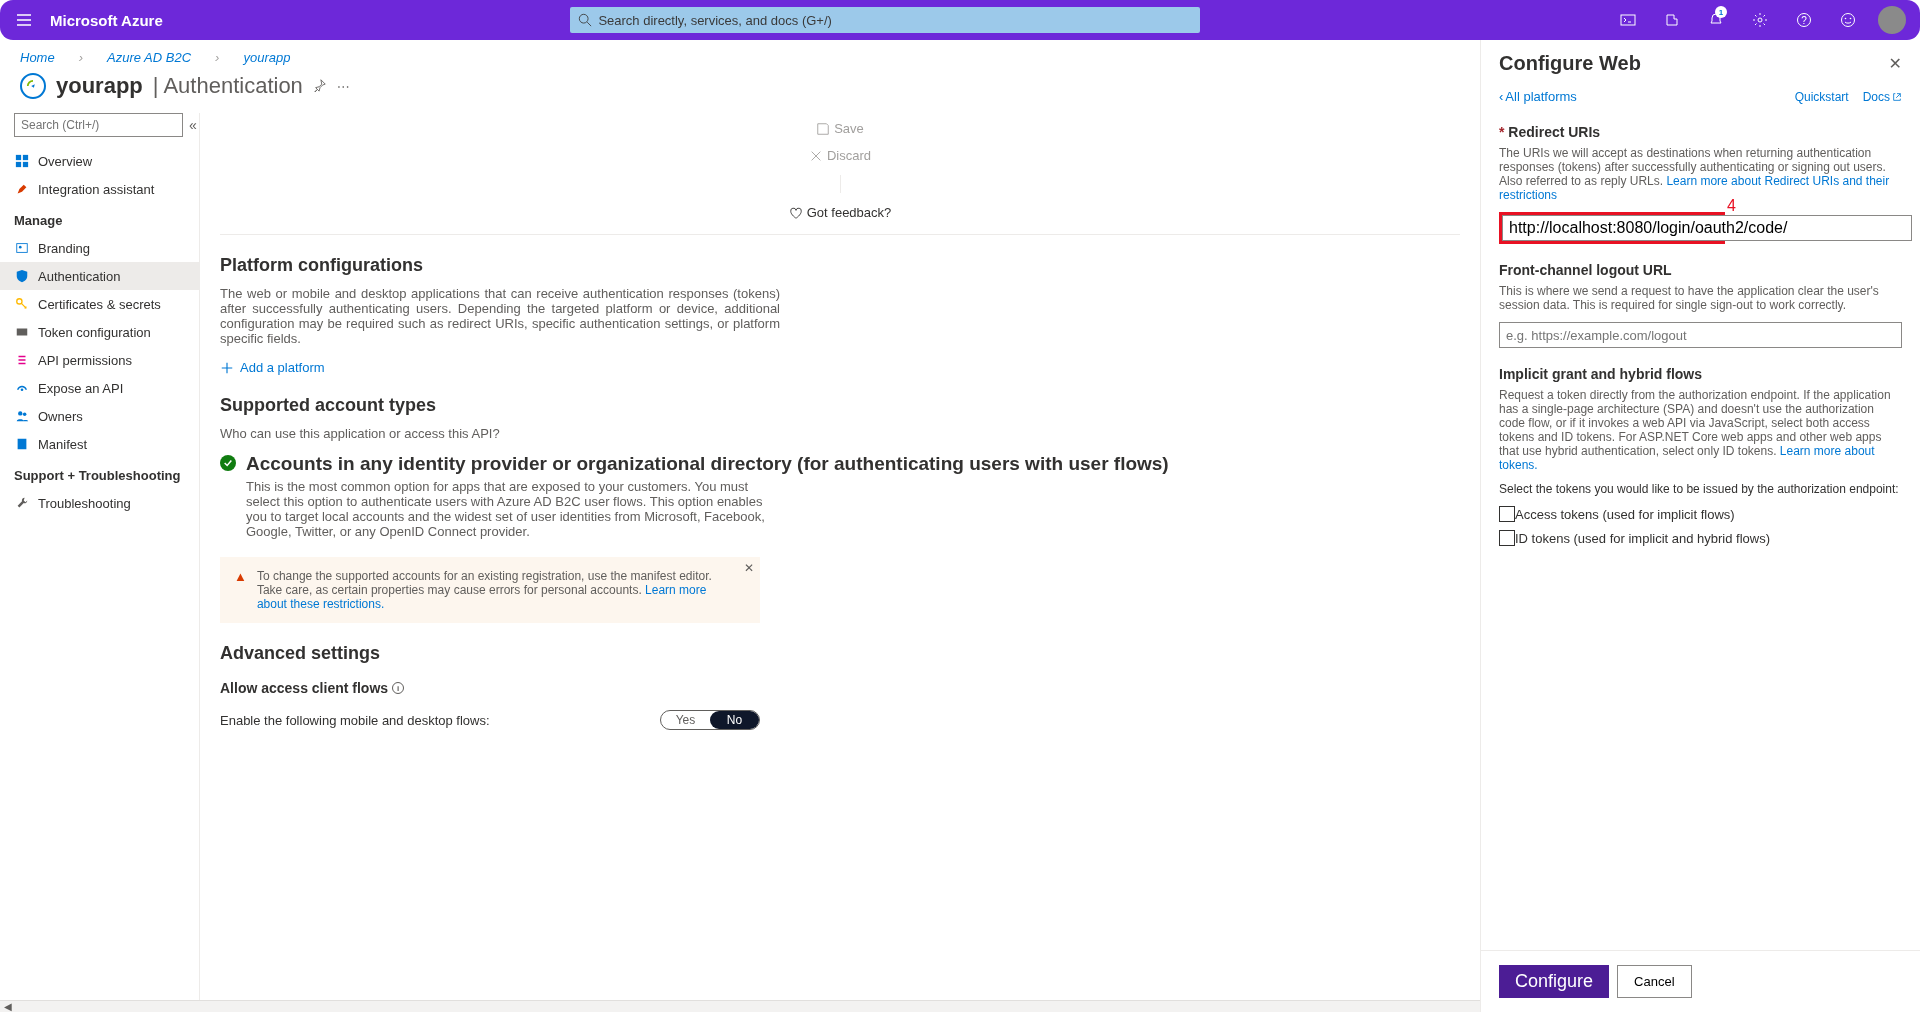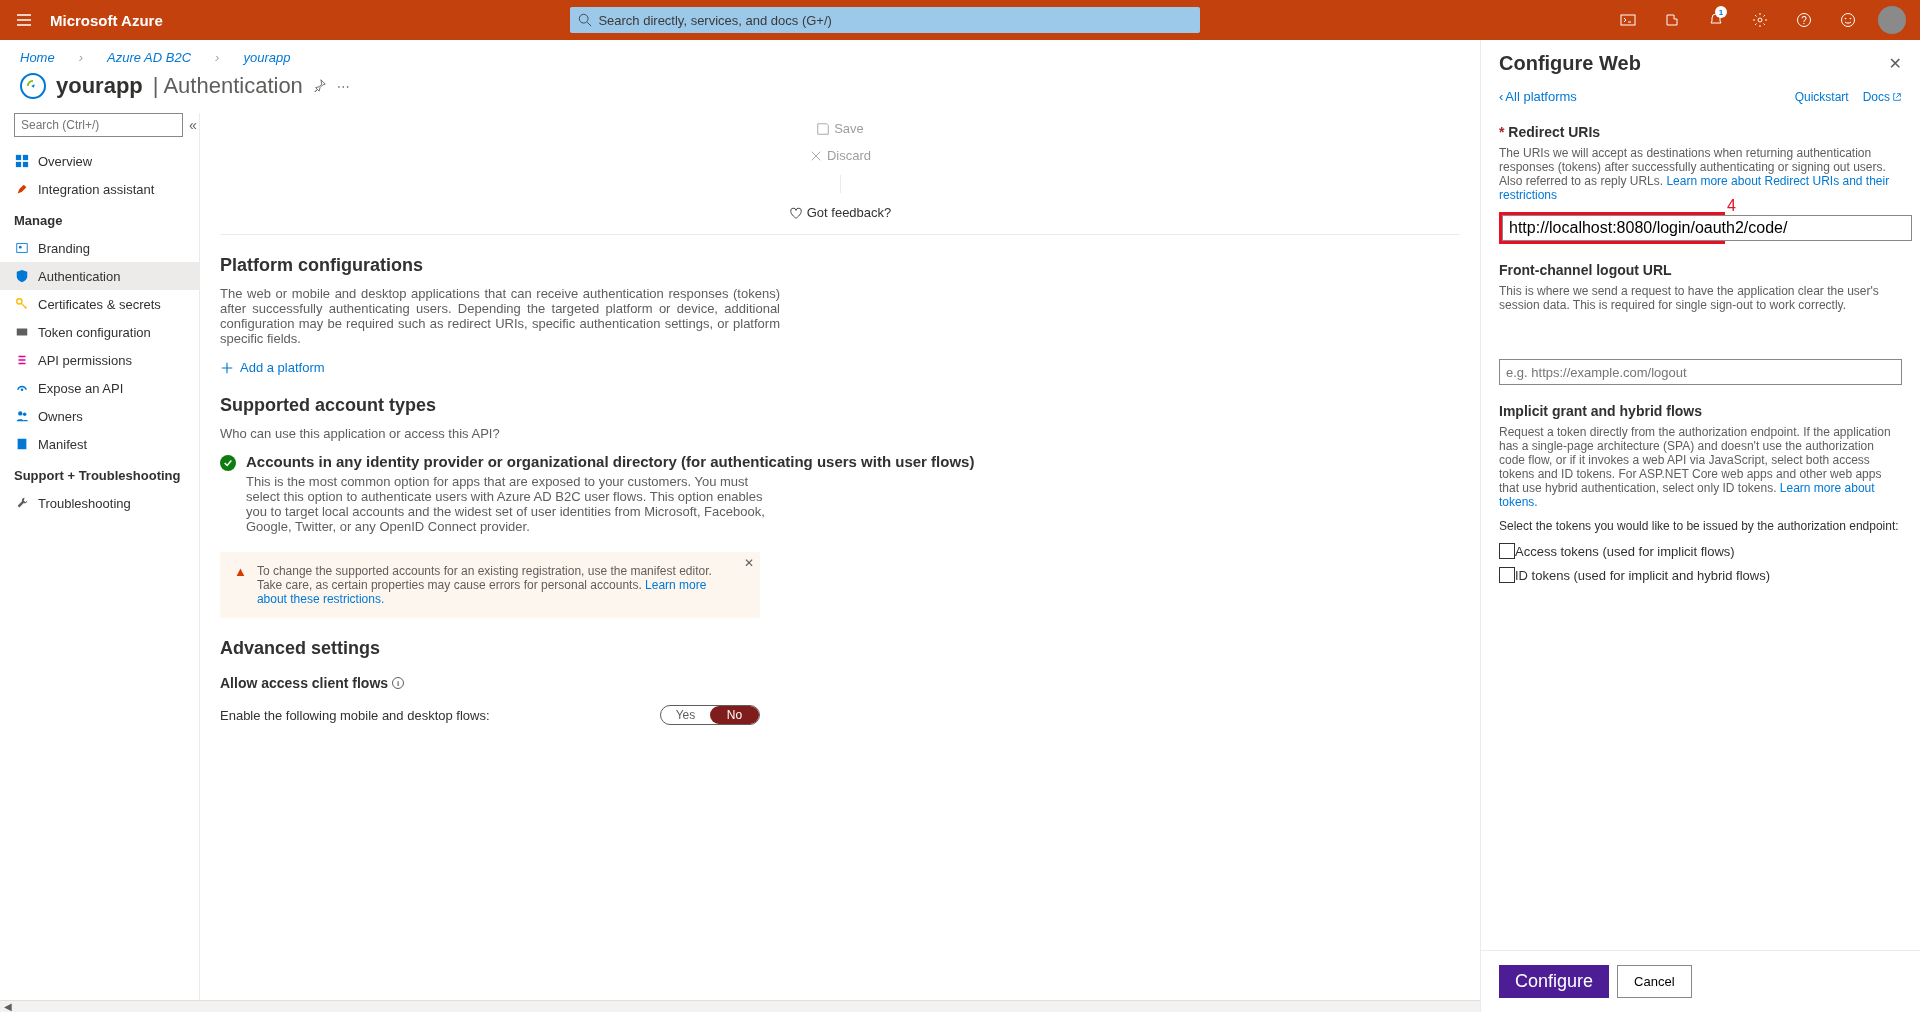--- a/index.html
+++ b/index.html
@@ -1,17 +1,17 @@
 <!DOCTYPE html>
 <html><head>
 <meta charset="utf-8">
 <style>
 * { margin: 0; padding: 0; box-sizing: border-box; font-family: "Segoe UI", -apple-system, sans-serif; }
 body { background: #fff; color: #323130; font-size: 13px; overflow: hidden; }
-.top-bar { background: #c2410c; height: 40px; display: flex; align-items: center; color: #fff; padding: 0 8px; }
+.top-bar { background: #6d28d9; height: 40px; display: flex; align-items: center; color: #fff; padding: 0 8px; border-radius: 13px; }
 .hamburger { width: 32px; display: flex; justify-content: center; cursor: pointer; }
 .brand { font-size: 15px; font-weight: 600; margin-left: 10px; }
 .search-wrap { flex: 1; display: flex; justify-content: center; }
 .search-box { width: 630px; background: #9cc9ea; border-radius: 2px; height: 26px; display: flex; align-items: center; padding: 0 8px; color: #3a3a3a; font-size: 13px; }
 .search-box svg { margin-right: 6px; }
 .top-icons { display: flex; align-items: center; gap: 4px; }
 .top-icon { width: 40px; height: 40px; display: flex; align-items: center; justify-content: center; cursor: pointer; position: relative; }
 .badge { position: absolute; top: 6px; right: 9px; background: #fff; color: #0078d4; border-radius: 50%; width: 12px; height: 12px; font-size: 8px; display: flex; align-items: center; justify-content: center; font-weight: bold; }
 .avatar { width: 28px; height: 28px; border-radius: 50%; background: #8a8a8a; }
 
@@ -43,52 +43,52 @@
 .tb-feedback svg path { stroke: #323130; }
 .tb-divider { width: 1px; height: 18px; background: #edebe9; }
 
 .section-title { font-size: 18px; font-weight: 600; margin: 20px 0 10px; }
 .body-text { font-size: 13px; color: #605e5c; max-width: 560px; text-align: justify; }
 .add-platform { display: flex; align-items: center; gap: 6px; color: #0078d4; margin-top: 14px; cursor: pointer; font-size: 13px; }
 .q-text { font-size: 13px; color: #605e5c; margin-bottom: 12px; }
 .account-row { display: flex; gap: 10px; }
 .check-circle { width: 16px; height: 16px; border-radius: 50%; background: #107c10; display: flex; align-items: center; justify-content: center; flex-shrink: 0; margin-top: 2px; }
 .check-circle svg { stroke: #fff; }
-.account-title { font-weight: 600; font-size: 15px; }
+.account-title { font-weight: 600; font-size: 19px; }
 .account-desc { font-size: 13px; color: #605e5c; margin-top: 4px; max-width: 520px; }
 .info-box { background: #fdf6ee; border-left: 0; padding: 12px 24px 12px 14px; margin-top: 18px; position: relative; max-width: 540px; display: flex; gap: 10px; }
 .info-box .close { position: absolute; right: 6px; top: 4px; color: #605e5c; cursor: pointer; font-size: 12px; }
 .warn-tri { color: #d83b01; flex-shrink: 0; }
 .info-text { font-size: 12px; color: #605e5c; }
 .info-text a { color: #0078d4; text-decoration: none; }
 .sub-label { font-size: 14px; font-weight: 600; margin-top: 16px; display: flex; align-items: center; gap: 4px; }
 .info-icon { width: 12px; height: 12px; border: 1px solid #605e5c; border-radius: 50%; display: inline-flex; align-items: center; justify-content: center; font-size: 8px; color: #605e5c; }
 .toggle-row { display: flex; align-items: center; justify-content: space-between; max-width: 540px; margin-top: 14px; font-size: 13px; }
 .toggle { width: 100px; height: 20px; border: 1px solid #605e5c; border-radius: 10px; display: flex; align-items: center; position: relative; font-size: 12px; }
 .toggle .yes { flex: 1; text-align: center; color: #605e5c; }
-.toggle .no { flex: 1; text-align: center; background: #7f1d1d; color: #fff; border-radius: 10px; height: 100%; display: flex; align-items: center; justify-content: center; }
+.toggle .no { flex: 1; text-align: center; background: #0f172a; color: #fff; border-radius: 10px; height: 100%; display: flex; align-items: center; justify-content: center; }
 
 .right-panel { width: 440px; border-left: 1px solid #edebe9; display: flex; flex-direction: column; background: #fff; }
 .rp-header { display: flex; align-items: center; justify-content: space-between; padding: 12px 18px 6px; }
 .rp-title { font-size: 20px; font-weight: 600; }
 .rp-close { cursor: pointer; color: #605e5c; font-size: 16px; }
 .rp-body { flex: 1; overflow-y: auto; padding: 8px 18px; }
 .rp-row1 { display: flex; justify-content: space-between; align-items: center; margin-bottom: 20px; }
 .back-link { color: #0078d4; font-size: 13px; cursor: pointer; display: flex; align-items: center; gap: 2px; }
 .rp-links { display: flex; gap: 14px; font-size: 12px; }
 .rp-links a { color: #0078d4; text-decoration: none; display: flex; align-items: center; gap: 2px; }
 .field-label { font-size: 14px; font-weight: 600; margin-bottom: 6px; }
 .req { color: #a4262c; }
 .field-desc { font-size: 12px; color: #605e5c; margin-bottom: 10px; }
 .field-desc a { color: #0078d4; text-decoration: none; }
 .red-box { border: 3px solid #e81123; padding: 0; position: relative; margin-bottom: 18px; }
 .red-num { position: absolute; right: -14px; top: -18px; color: #e81123; font-size: 16px; }
 .uri-input { width: calc(100% + 190px); height: 26px; border: 1px solid #8a8886; padding: 0 6px; font-size: 16px; }
 .uri-input-outer { position: relative; }
-.fc-input { width: 100%; height: 26px; border: 1px solid #8a8886; padding: 0 6px; font-size: 13px; color: #605e5c; margin-bottom: 18px; margin-top: 37px; }
+.fc-input { width: 100%; height: 26px; border: 1px solid #8a8886; padding: 0 6px; font-size: 13px; color: #605e5c; margin-bottom: 18px; }
 .cb-row { display: flex; align-items: center; gap: 0; margin-bottom: 8px; font-size: 13px; }
 .cb { width: 16px; height: 16px; border: 1px solid #323130; cursor: pointer; }
 .rp-footer { padding: 14px 18px; border-top: 1px solid #edebe9; display: flex; gap: 8px; }
 .btn-primary { background: #4c1d95; color: #fff; border: none; padding: 6px 16px; font-size: 18px; cursor: pointer; }
 .btn-secondary { background: #fff; border: 1px solid #8a8886; padding: 6px 16px; font-size: 13px; cursor: pointer; }
 .bottom-scroll { height: 12px; background: #f3f2f1; border-top: 1px solid #e1dfdd; display:flex; align-items:center; }
 .bottom-scroll .arrow-l { font-size:10px; color:#605e5c; padding:0 4px; }
 </style>
 </head>
 <body>

